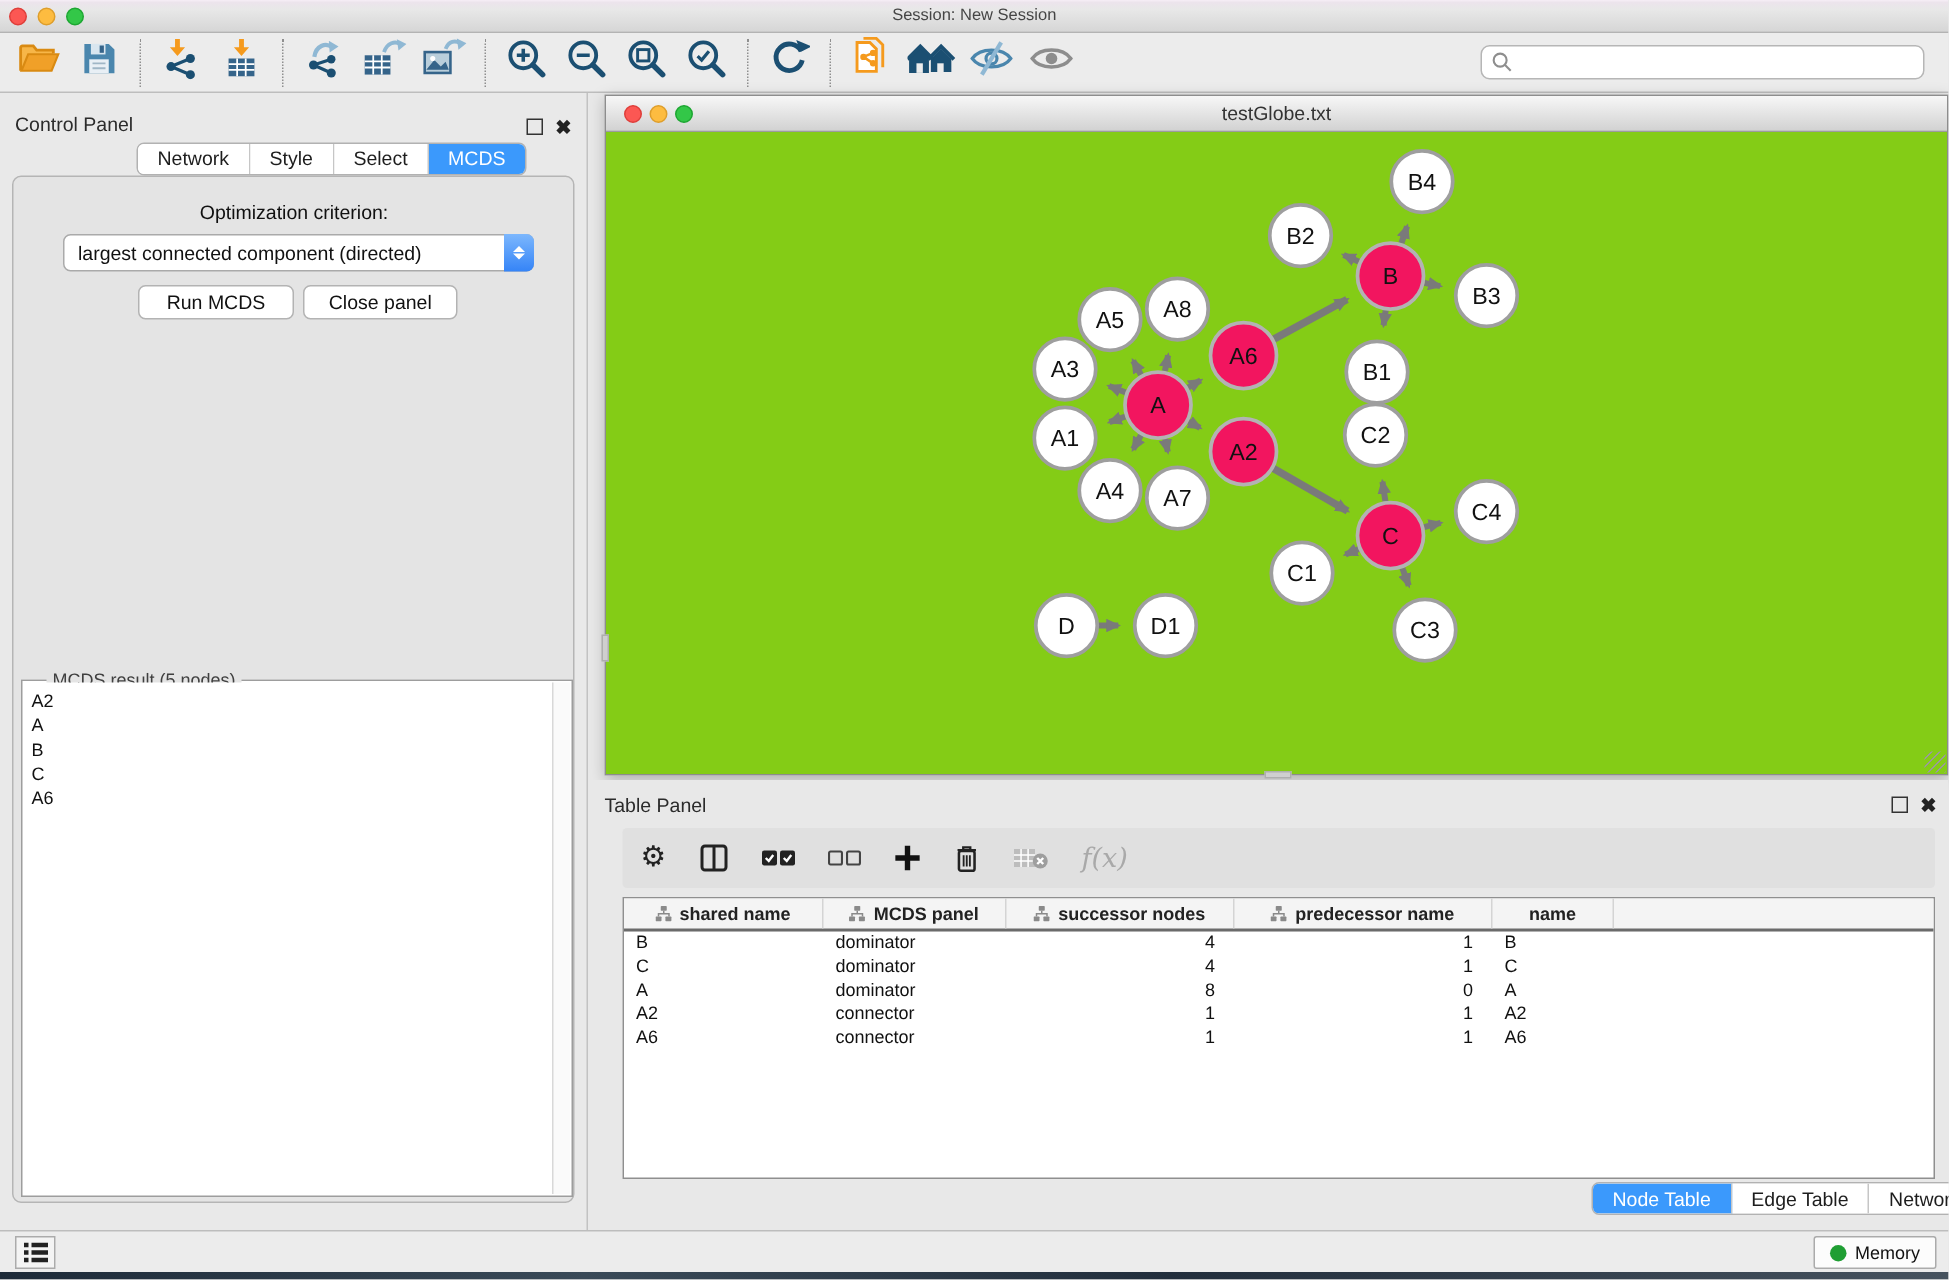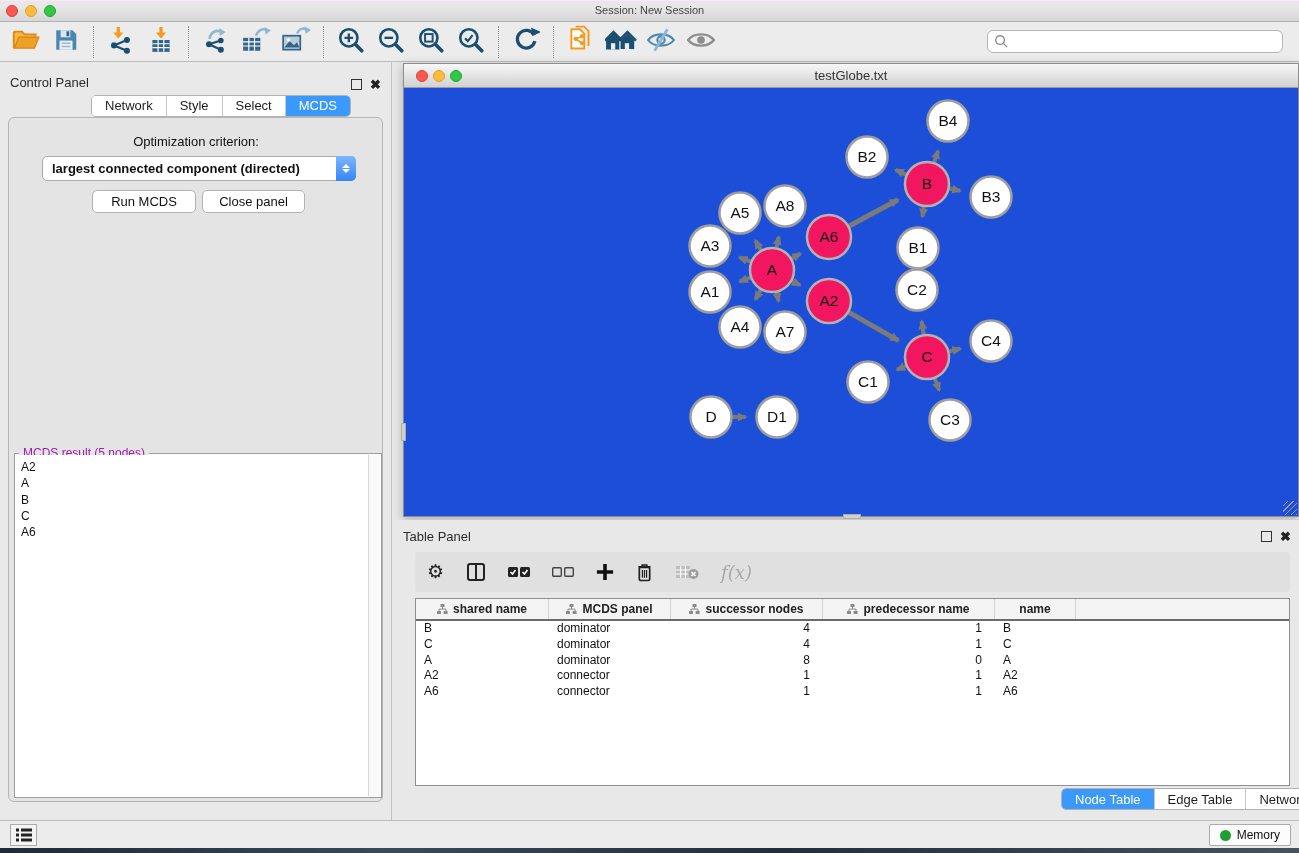--- a/index.html
+++ b/index.html
@@ -38,48 +38,48 @@
   .seg { display:flex; border:1px solid #b2b2b2; border-radius:5px; overflow:hidden; background:#fff; height:22px; }
   .seg-tab { padding:0 13px; font-size:13px; color:#1d1d1d; line-height:21px; border-right:1px solid #c6c6c6; background:#fff; white-space:nowrap; }
   .seg-tab:last-child { border-right:none; }
   .seg-tab.sel { background:#3b99fc; color:#fff; }
 
   #cp-tabs { left:91px; top:95px;align-items:flex-end; }
   #cp-body { left:8px; top:117px; width:375px; height:685px; border:1px solid #b5b5b5; border-radius:6px; background:#e4e4e4; }
 
   #opt-label { left:0; top:134px; width:392px; text-align:center; font-size:13px; color:#111; }
   #criterion { left:42px; top:156px; width:314px; height:25px; background:#fff; border:1px solid #aaa;
-    border-radius:5px; display:flex; align-items:center;font-weight:bold; }
+    border-radius:5px; display:flex; align-items:center; }
   #criterion .cv { flex:1; font-size:13px; color:#111; padding-left:9px; white-space:nowrap; overflow:hidden; }
   #criterion .stepper { width:20px; height:25px; margin-right:-1px; border-radius:0 5px 5px 0;
     background:linear-gradient(#7cb7fd,#3584f7); display:flex; flex-direction:column; align-items:center; justify-content:center; gap:1px; }
   .chev { width:0; height:0; border-left:4px solid transparent; border-right:4px solid transparent; }
   .chev.up { border-bottom:4.5px solid #fff; }
   .chev.dn { border-top:4.5px solid #fff; }
 
   .mac-btn { height:23px; background:#fff; border:1px solid #b3b3b3; border-radius:5px;
     font-size:13px; color:#111; display:flex; align-items:center; justify-content:center; }
   #run-btn   { left:92px;  top:190px; width:104px; }
   #close-btn { left:202px; top:190px; width:103px; }
 
   #mcds-fieldset { left:14px; top:453px; width:368px; height:345px; border:1px solid #9d9d9d; background:#fff; }
-  #mcds-legend { position:absolute; top:-8px; left:4px; background:#e4e4e4; padding:0 4px; font-size:12px; color:#a21caf; }
+  #mcds-legend { position:absolute; top:-8px; left:16px; background:#e4e4e4; padding:0 4px; font-size:12px; color:#404040; }
   #mcds-list { position:absolute; inset:1px 13px 1px 1px; background:#fff; padding:4px 0 0 5px; }
   #mcds-scroll { position:absolute; top:1px; right:1px; bottom:1px; width:12px; background:#fafafa; border-left:1px solid #d8d8d8; }
   .mcds-item { font-size:12px; color:#111; line-height:16.3px; }
 
   
   #net-frame { left:403px; top:63px; width:896px; height:454px; border:1px solid #8d8d8d;
     background:#fff; box-shadow:0 3px 10px rgba(0,0,0,.25); }
   #net-title { height:24px; background:linear-gradient(#f7f7f7,#d2d2d2); border-bottom:1px solid #9c9c9c;
     position:relative; display:flex; align-items:center; justify-content:center; }
   #net-title .nt { font-size:13px; color:#333; }
   #net-title .tl { position:absolute; top:6px; width:12px; height:12px; border-radius:50%; }
   #net-title .tl.red { left:12px; } #net-title .tl.yellow { left:29px; } #net-title .tl.green { left:46px; }
-  #net-canvas { position:absolute; left:0; top:24px; right:0; bottom:0; background:#1d4ed8; }
+  #net-canvas { position:absolute; left:0; top:24px; right:0; bottom:0; background:#84cc16; }
   #graph-svg { width:100%; height:100%; }
   #net-grip { position:absolute; right:1px; bottom:1px; width:14px; height:14px;
     background:repeating-linear-gradient(135deg, transparent 0 3px, #9a9a9a 3px 4px); }
   #net-handle-left { left:401px; top:423px; width:5px; height:18px; background:#cfcfcf; border:1px solid #aeaeae; }
   #net-handle-bottom { left:843px; top:514px; width:18px; height:5px; background:#cfcfcf; border:1px solid #aeaeae; }
 
   
   #table-panel { left:393px; top:520px; width:906px; height:300px; background:#e8e8e8; }
   #tp-head { position:absolute; left:10px; top:4px; right:8px; height:24px; display:flex; align-items:center; }
   #tp-toolbar { position:absolute; left:22px; top:32px; width:875px; height:40px; background:#e0e0e0;

